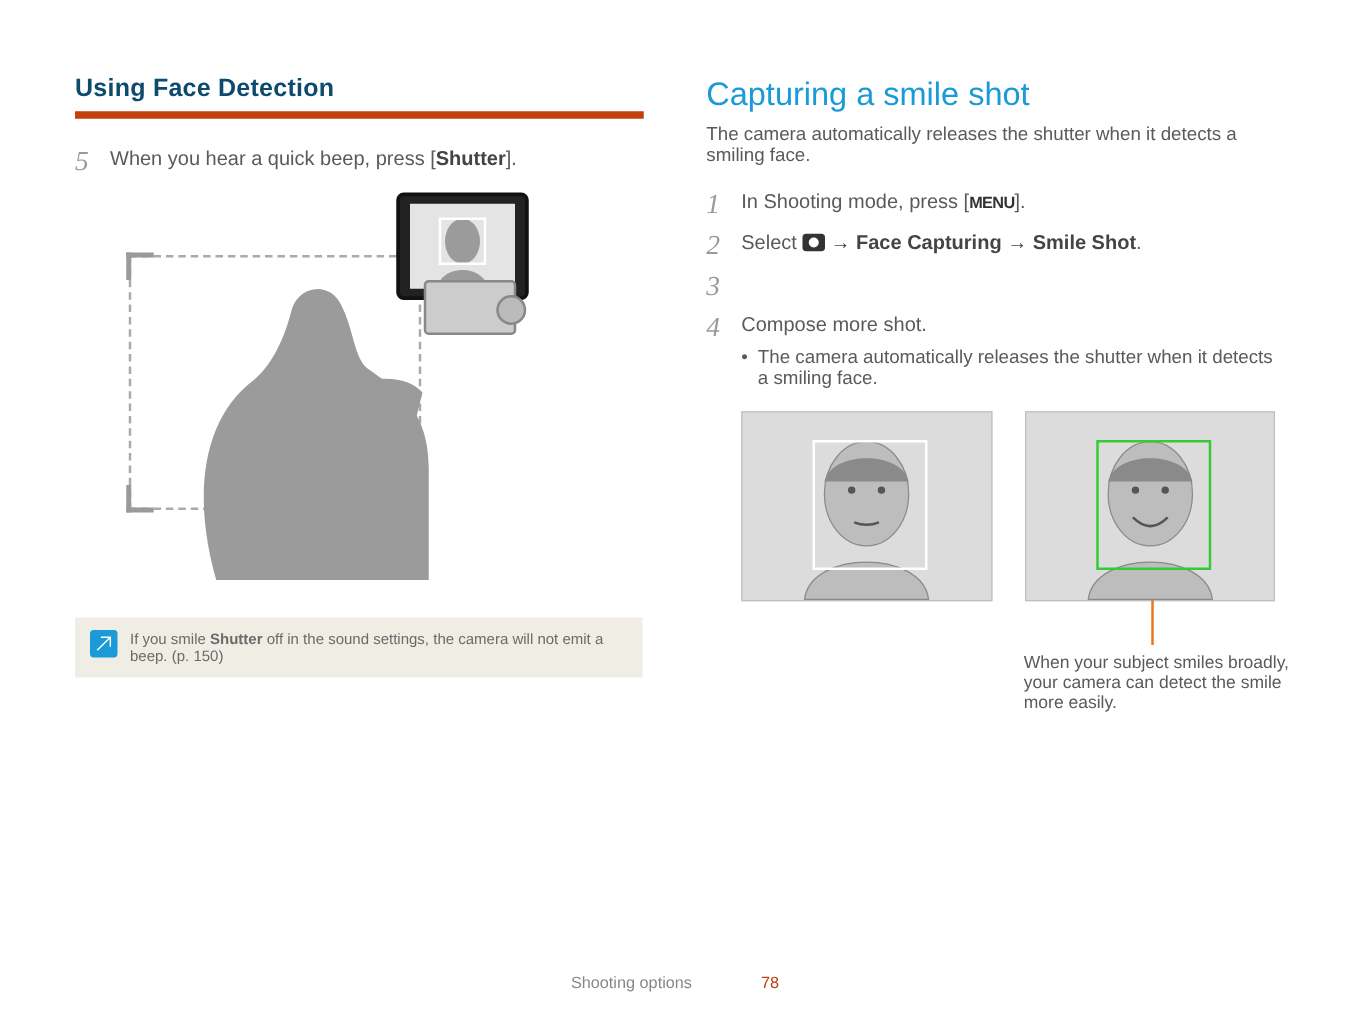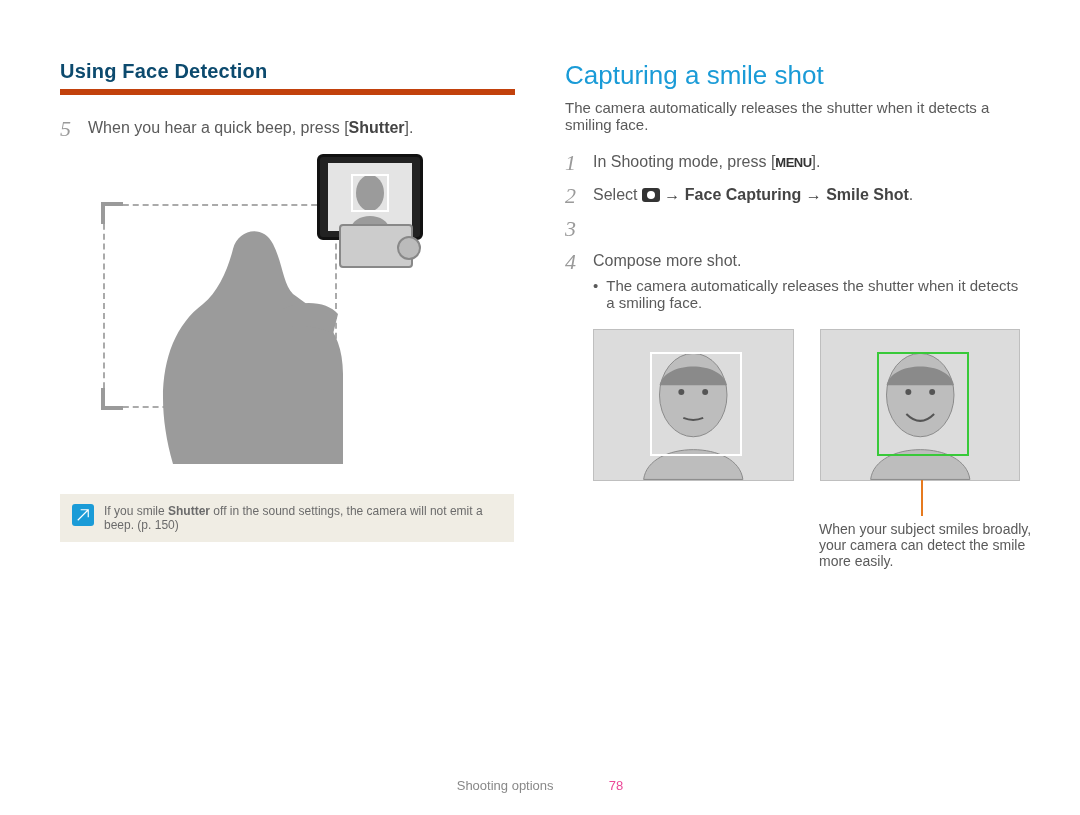--- a/index.html
+++ b/index.html
@@ -213,21 +213,21 @@
   }
 
   .footer {
     position: absolute;
     bottom: 22px;
     width: 100%;
     text-align: center;
     font-size: 13px;
     color: #888;
   }
-  .footer .pn { color: #ec4899; margin-left: 48px; }
+  .footer .pn { color: #c2410c; margin-left: 48px; }
 </style>
 </head>
 <body>
 
 <div class="page">
 
   <div class="col">
     <div class="section-header">Using Face Detection</div>
 
     <div class="step">

